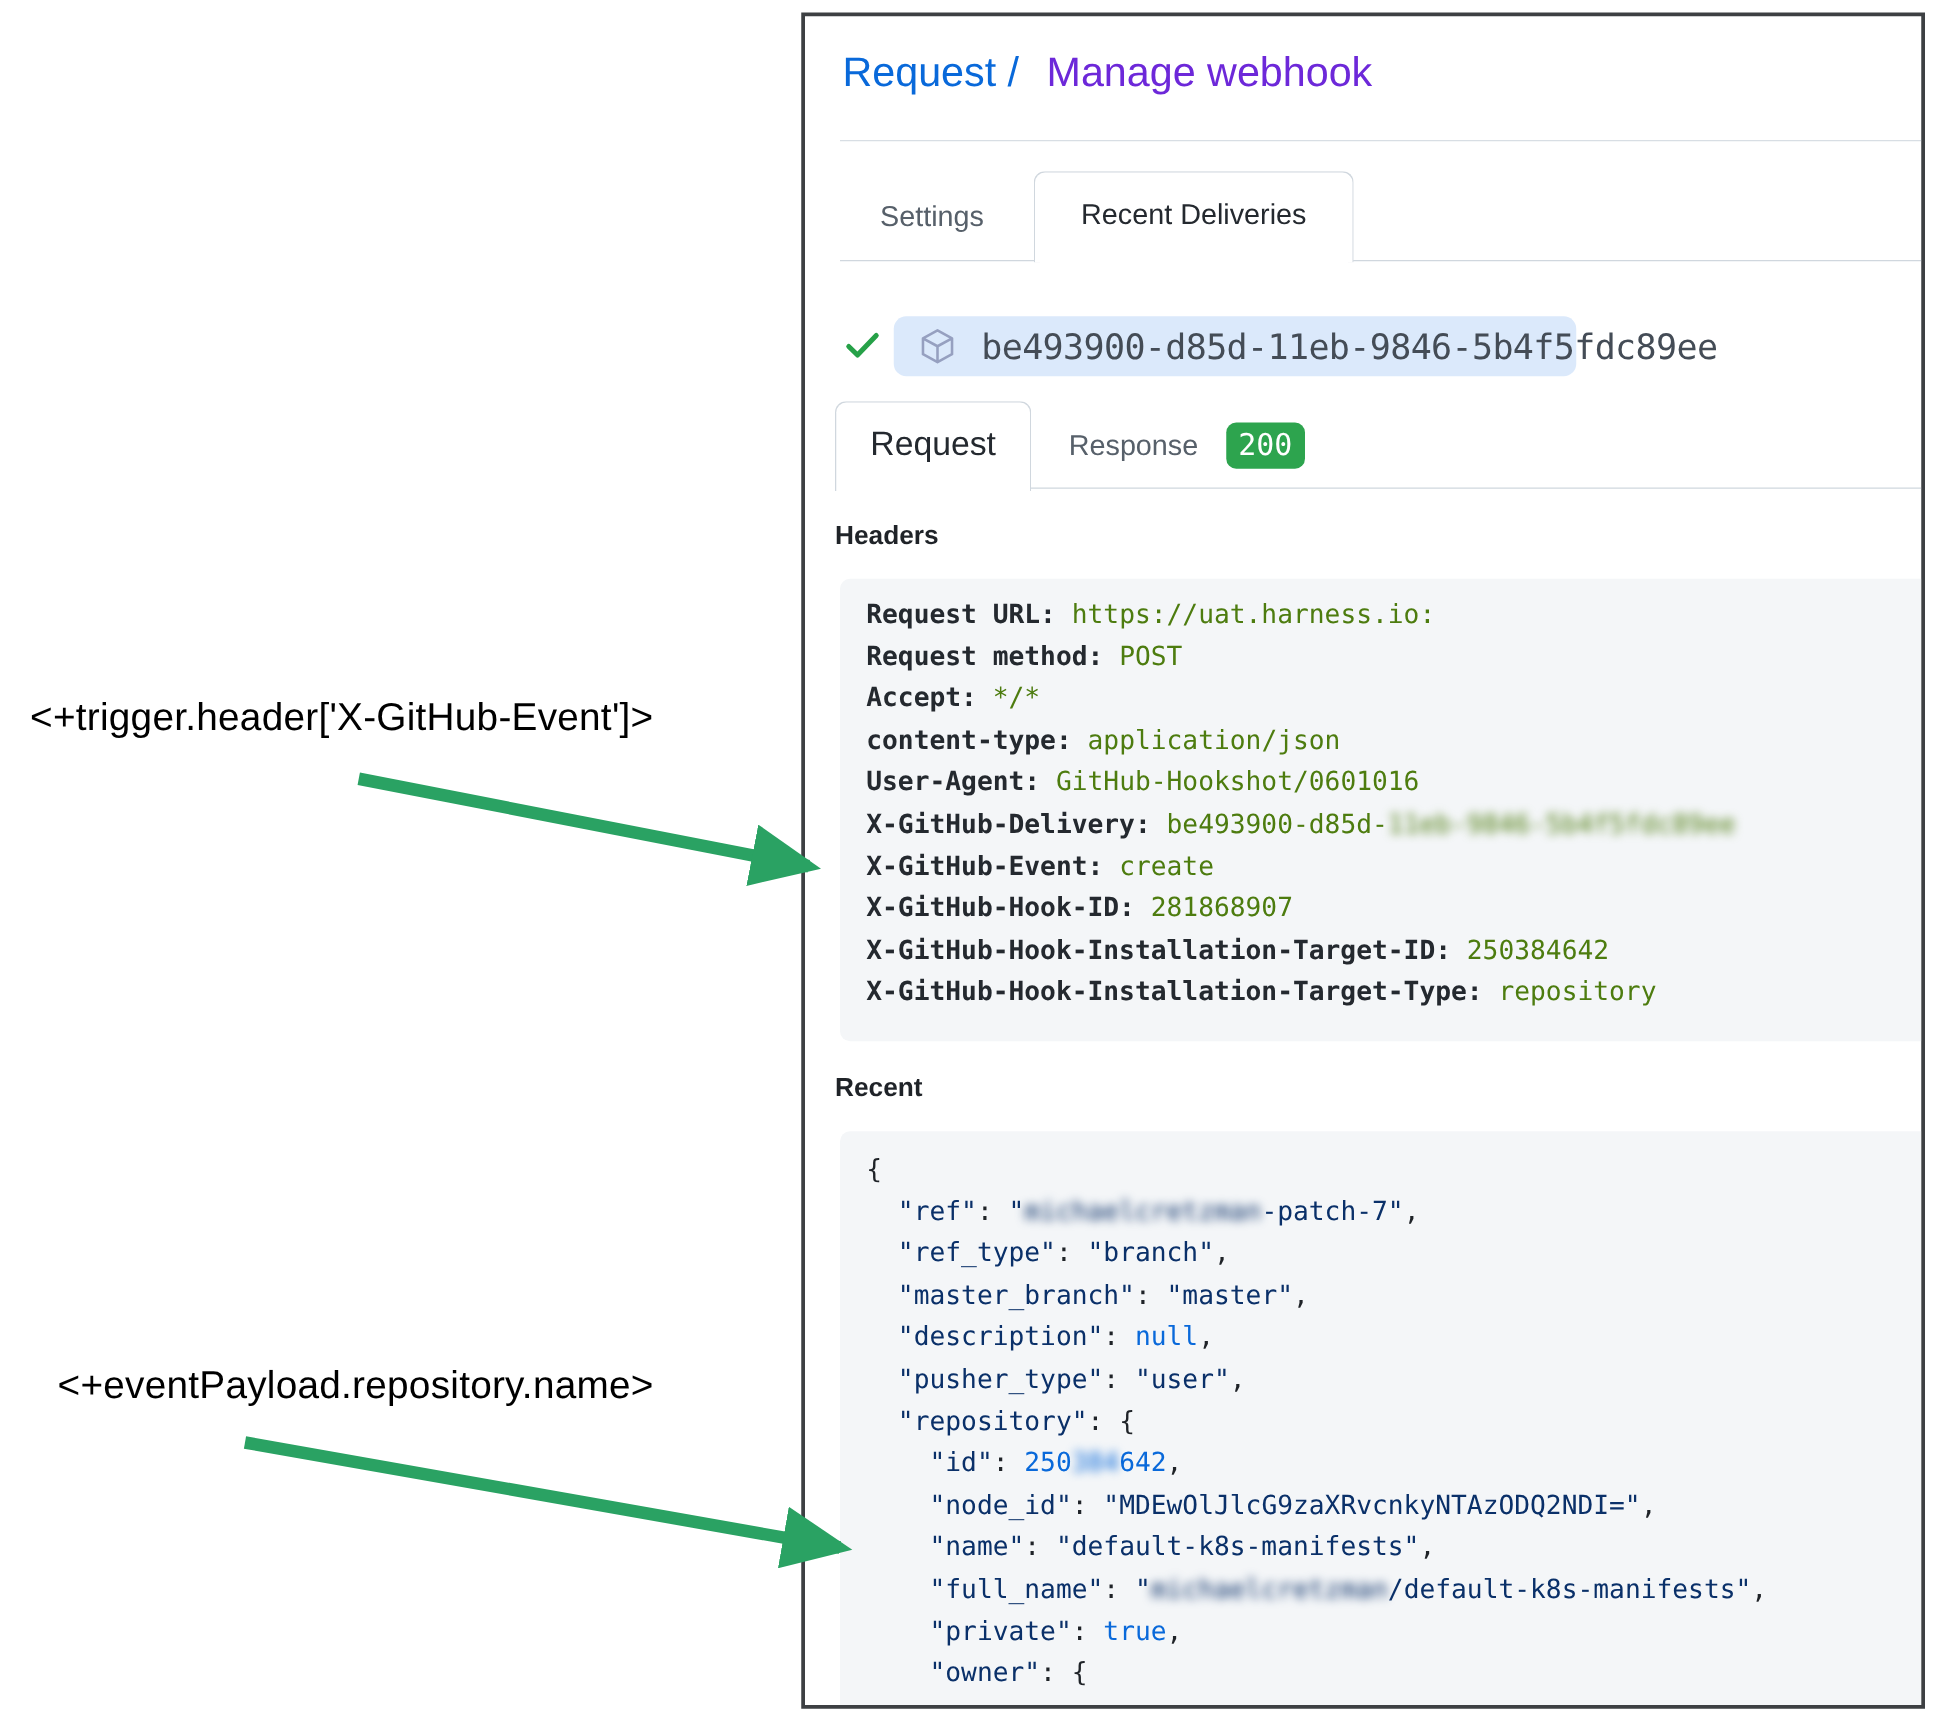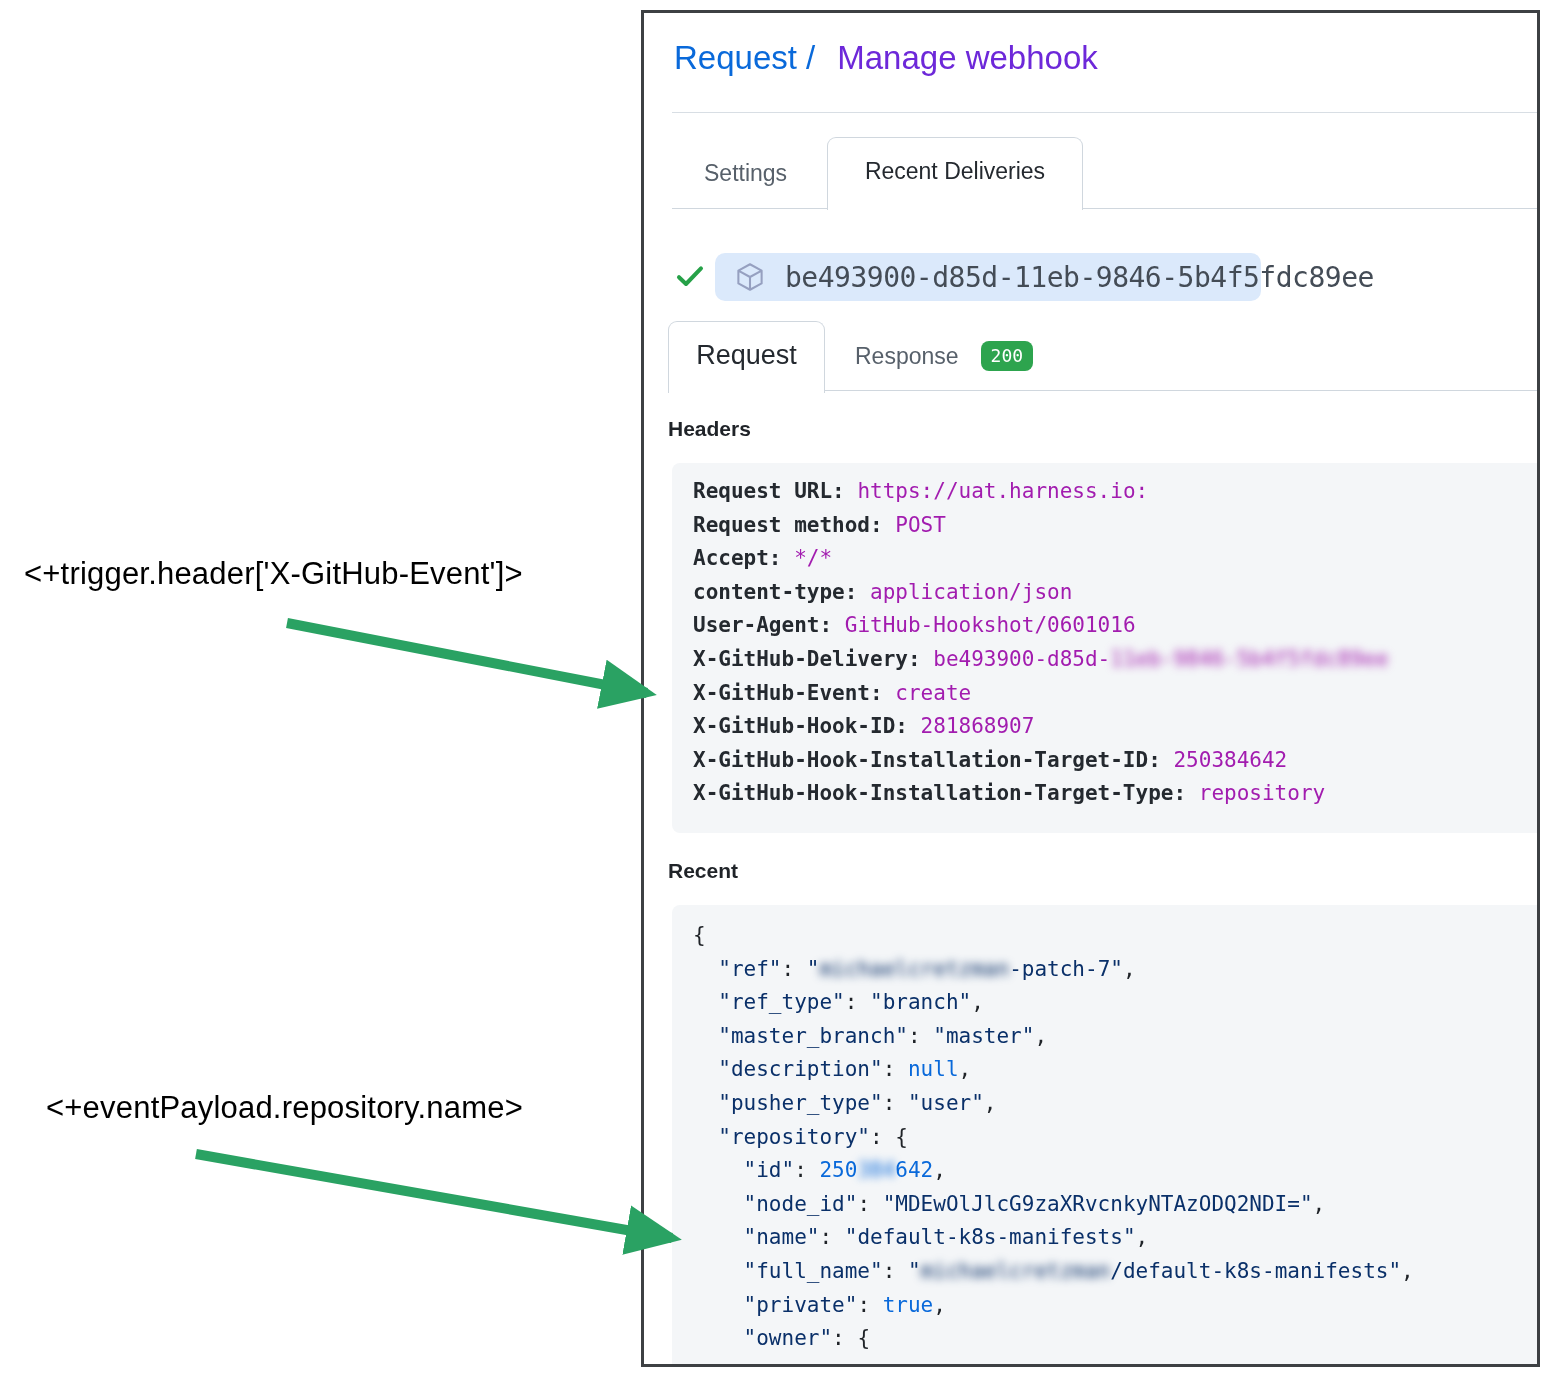--- a/index.html
+++ b/index.html
@@ -37,36 +37,36 @@
                       color:#444c56;letter-spacing:-0.5px;white-space:nowrap;}
 
   
   .subtabline{position:absolute;left:24px;right:0;top:377px;height:1px;background:#d0d7de;}
   .tab-request{position:absolute;left:24px;top:308px;width:155px;height:71px;background:#fff;
                border:1px solid #d0d7de;border-bottom:none;border-radius:9px 9px 0 0;z-index:2;
                font-size:27px;color:#24292f;text-align:center;line-height:66px;cursor:pointer;}
   .tab-response{position:absolute;left:211px;top:308px;height:70px;display:flex;align-items:center;cursor:pointer;}
   .tab-response .resp-label{font-size:23px;color:#57606a;}
   .status-badge{margin-left:22px;background:#2da44e;color:#fff;border-radius:8px;
-                font-family:"DejaVu Sans Mono",monospace;font-size:18px;padding:4px 10px 5px 10px;}
+                font-family:"DejaVu Sans Mono",monospace;font-size:24px;padding:4px 10px 5px 10px;}
 
   
   .sec-heading{position:absolute;left:24px;font-size:21px;font-weight:bold;color:#1f2328;}
   #headers-heading{top:404px;}
   #payload-heading{top:846px;}
 
   
   .codebox{position:absolute;left:28px;right:0;background:#f4f6f8;
            font-family:"DejaVu Sans Mono",monospace;font-size:21px;color:#24292f;}
   #headers-box{top:450px;height:370px;border-radius:8px 0 0 8px;padding:12px 0 0 21px;box-sizing:border-box;}
   #payload-box{top:892px;bottom:0;border-radius:8px 0 0 0;padding:14px 0 0 21px;box-sizing:border-box;}
 
   .hline,.jline{white-space:pre;line-height:33.6px;}
   .hkey{font-weight:bold;color:#24292f;}
-  .hval{color:#a21caf;}
+  .hval{color:#4d7c0f;}
   .blur{filter:blur(4px);}
   .jp{color:#1f2328;}
   .jk{color:#0a3069;}
   .js{color:#0a3069;}
   .jn{color:#0969da;}
   .jr{color:#0a3069;filter:blur(4px);}
   .jrn{color:#0969da;filter:blur(4px);}
 </style>
 </head>
 <body>

